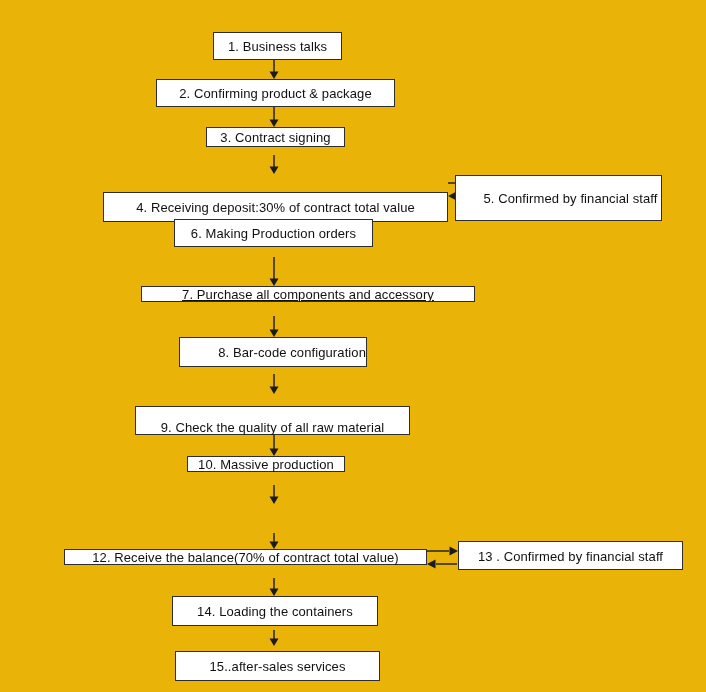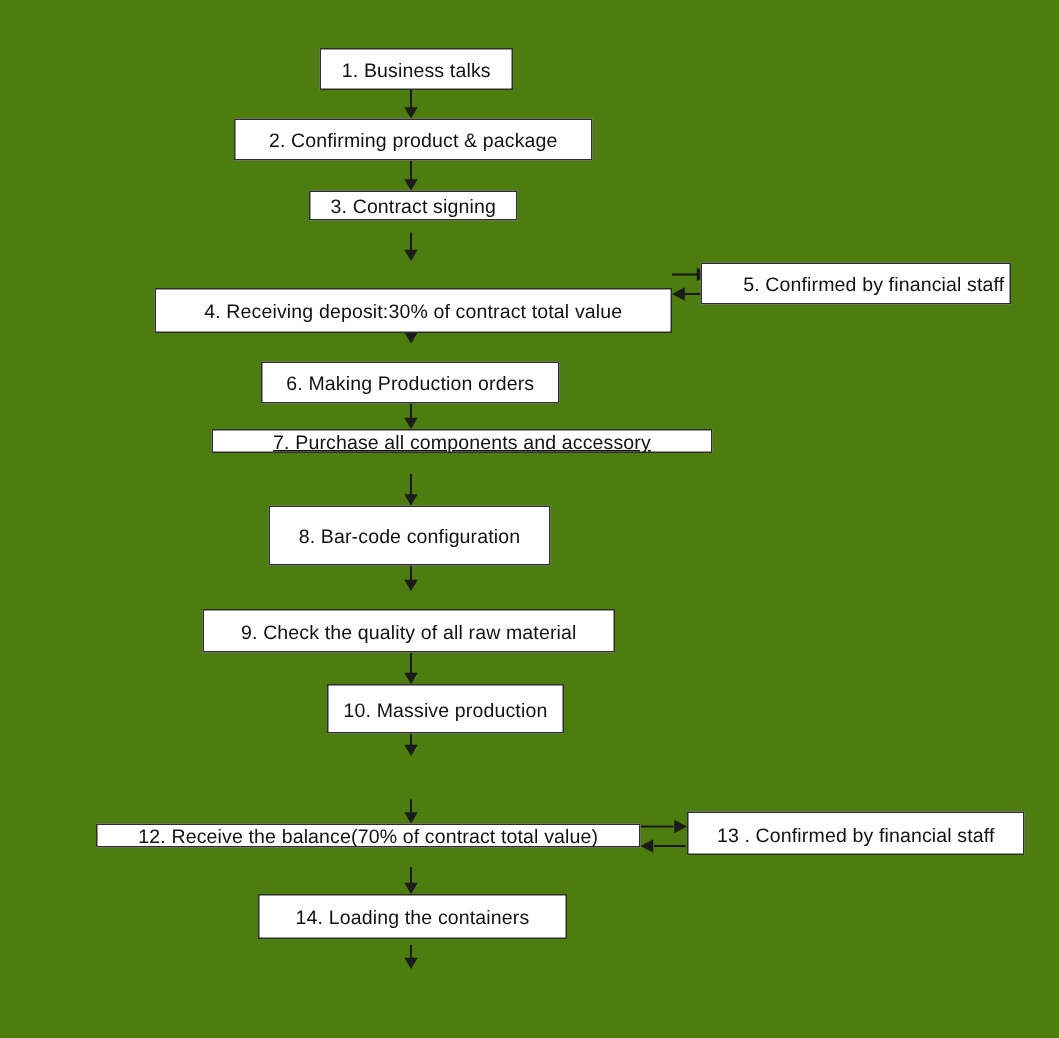--- a/index.html
+++ b/index.html
@@ -4,21 +4,21 @@
 <style>
   html, body {
     margin: 0;
     padding: 0;
     background: #ffffff;
   }
   .canvas {
     position: relative;
     width: 706px;
     height: 692px;
-    background: #4d7c0f;
+    background: #eab308;
     font-family: "Liberation Sans", sans-serif;
     overflow: hidden;
   }
   .connectors {
     position: absolute;
     top: 0;
     left: 0;
     pointer-events: none;
   }
   .box {
@@ -37,26 +37,26 @@
   .box span {
     display: inline-block;
     line-height: 1;
     padding-top: 1px;
   }
   
   .b1  { left:213px; top:32px;  width:129px; height:28px; }
   .b2  { left:156px; top:79px;  width:239px; height:28px; }
   .b3  { left:206px; top:127px; width:139px; height:20px; }
   .b4  { left:103px; top:192px; width:345px; height:30px; }
-  .b5  { left:467px; top:175px; width:207px; height:28px;padding-left:24px; }
-  .b6  { left:174px; top:241px; width:199px; height:28px; }
+  .b5  { left:455px; top:175px; width:207px; height:46px;padding-left:24px; }
+  .b6  { left:174px; top:219px; width:199px; height:28px; }
   .b7  { left:141px; top:286px; width:334px; height:16px;text-decoration:underline; }
-  .b8  { left:179px; top:337px; width:188px; height:40px; }
-  .b9  { left:135px; top:406px; width:275px; height:29px; }
-  .b10 { left:218px; top:456px; width:158px; height:33px; }
+  .b8  { left:179px; top:337px; width:188px; height:30px;justify-content:flex-end; }
+  .b9  { left:135px; top:406px; width:275px; height:29px;align-items:flex-end; }
+  .b10 { left:187px; top:456px; width:158px; height:16px; }
   .b11 { left:34px;  top:504px; width:536px; height:29px; }
   .b12 { left:64px;  top:549px; width:363px; height:16px;text-align:right; }
   .b13 { left:458px; top:541px; width:225px; height:29px; }
   .b14 { left:172px; top:596px; width:206px; height:30px;text-align:right; }
   .b15 { left:175px; top:651px; width:205px; height:30px; }
 </style>
 </head>
 <body>
 
 <div class="canvas">
@@ -163,14 +163,17 @@
   </div>
   <div class="box b12">
     <span>12. Receive the balance(70% of contract total value)</span>
   </div>
   <div class="box b13">
     <span>13 . Confirmed by financial staff</span>
   </div>
   <div class="box b14">
     <span>14. Loading the containers</span>
   </div>
+  <div class="box b15">
+    <span>15..after-sales services</span>
+  </div>
 
 </div>
 
 </body></html>

